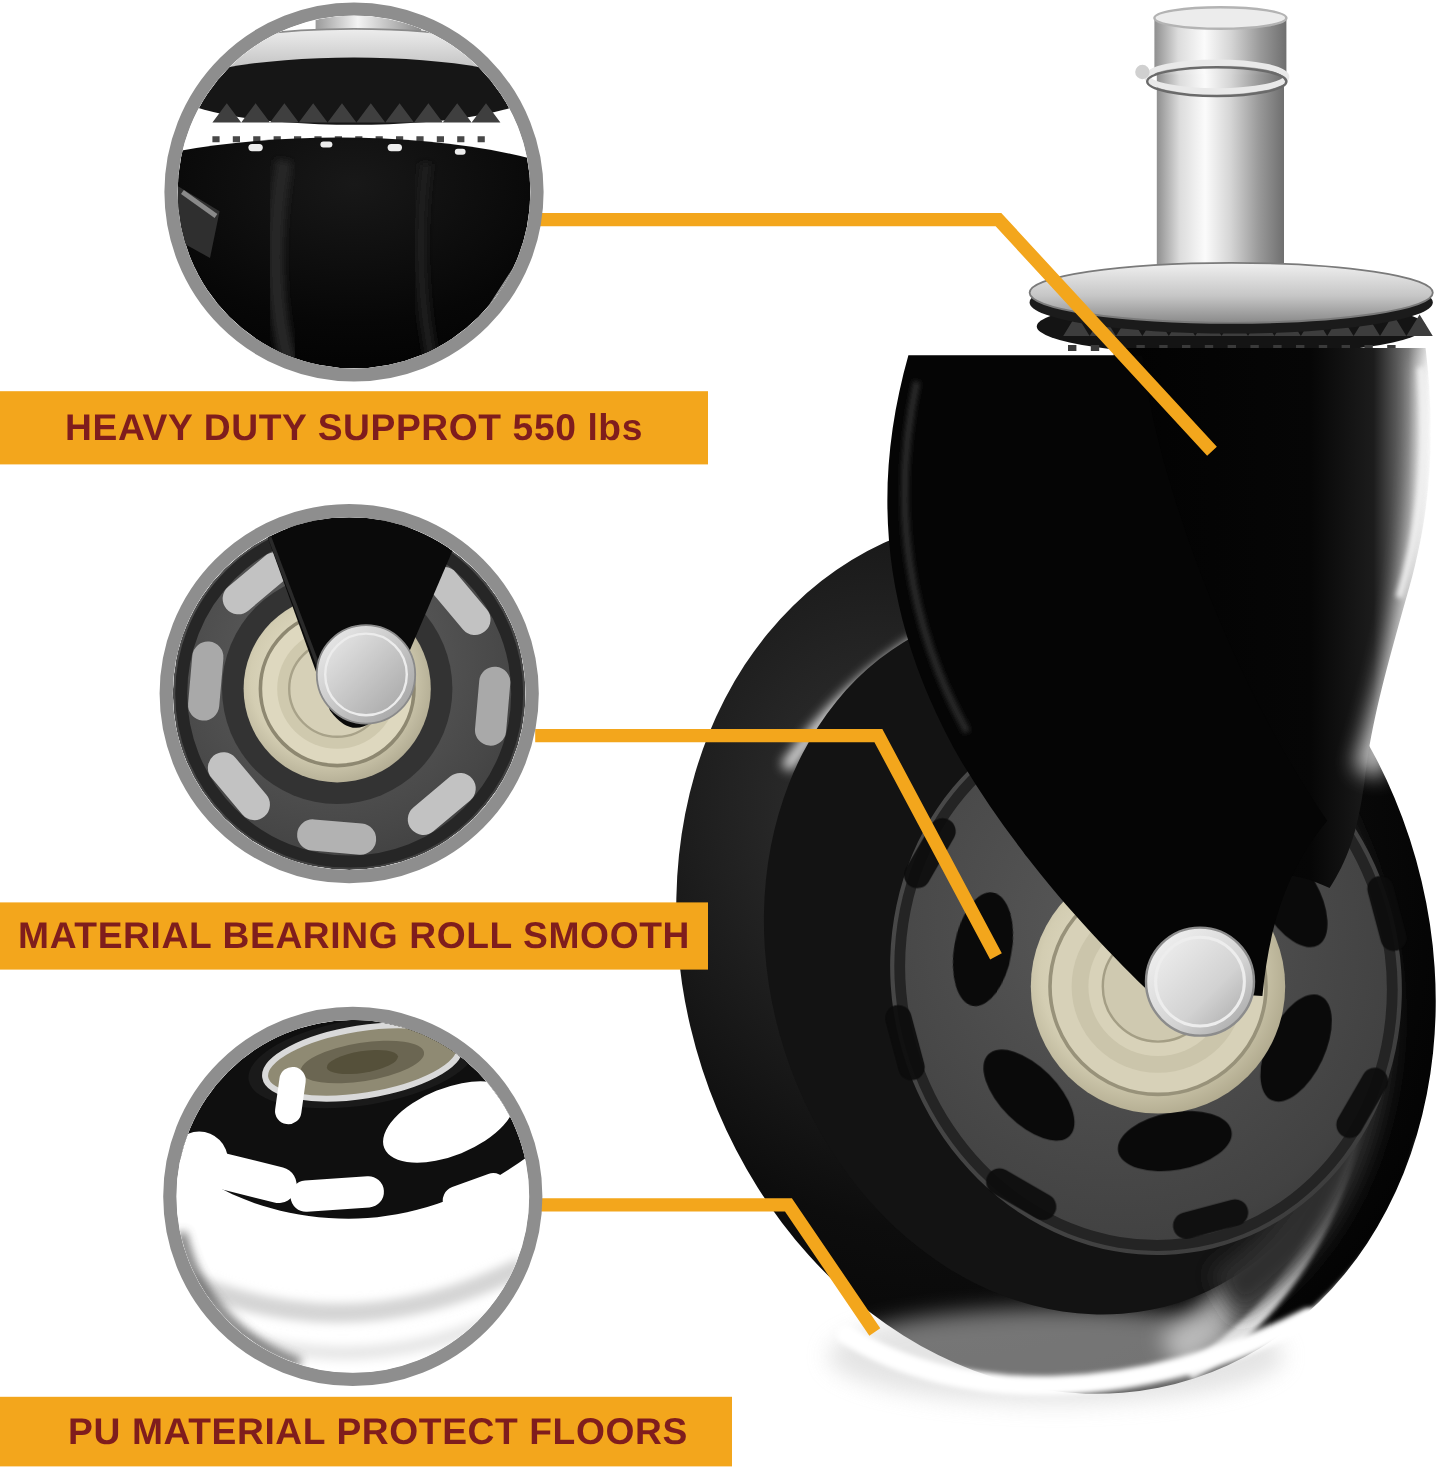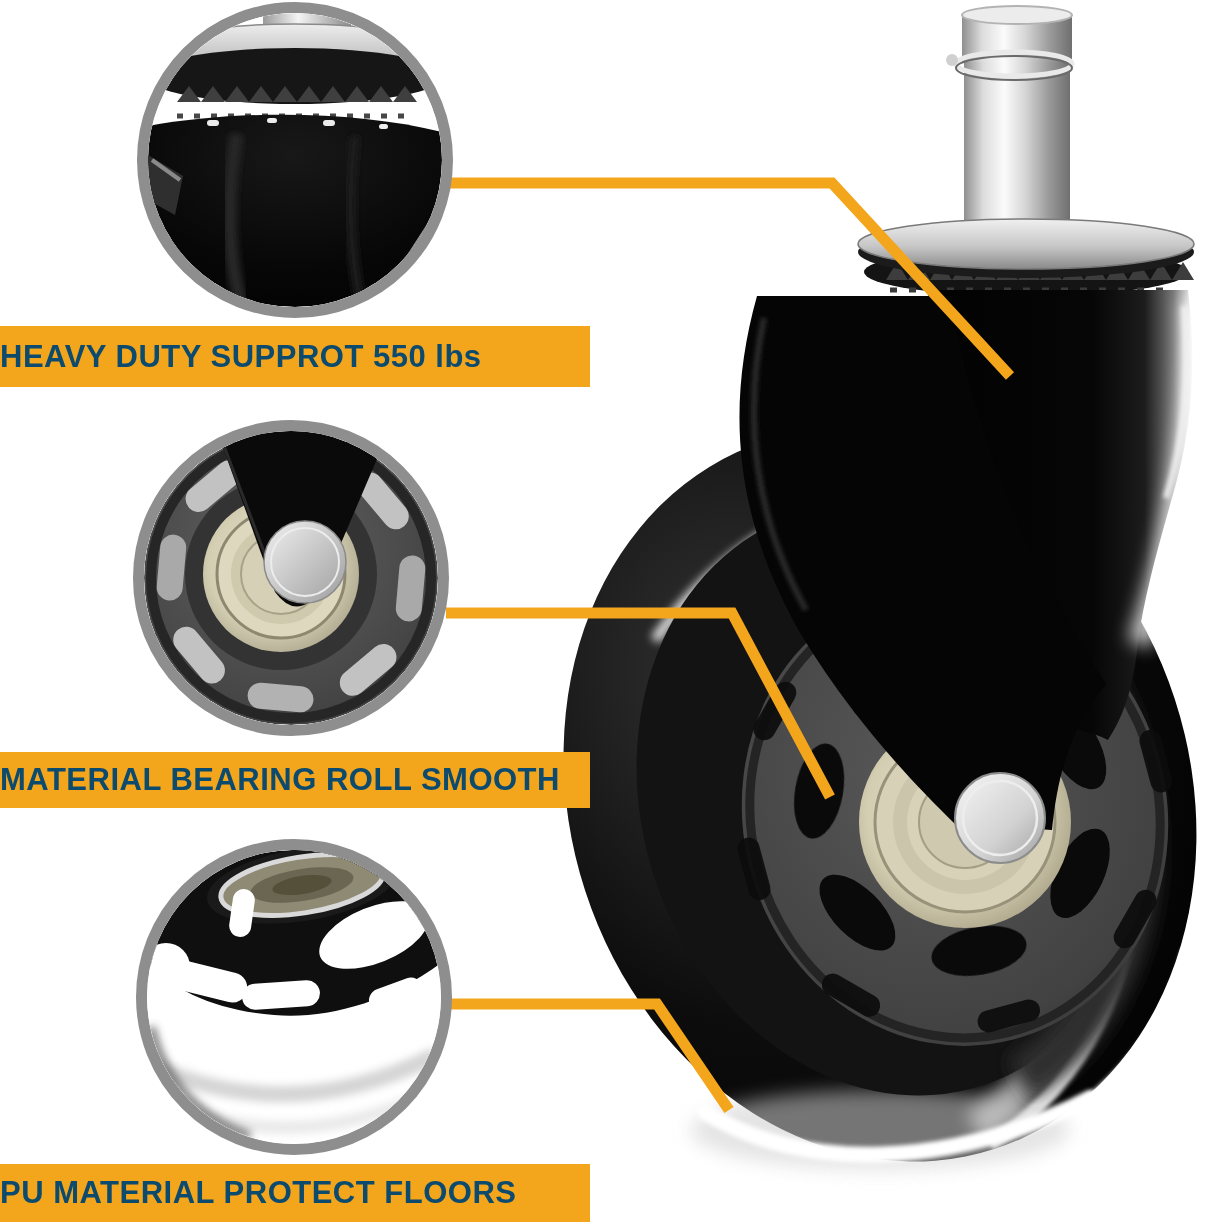--- a/index.html
+++ b/index.html
@@ -10,27 +10,27 @@
   .layer{position:absolute;left:0;top:0;width:1207px;height:1227px;}
   .callout{
     position:absolute;width:294px;height:294px;border:11px solid #8e8e8e;border-radius:50%;
     overflow:hidden;background:#ffffff;box-sizing:content-box;
   }
   .callout svg{display:block;}
   .c1{left:137px;top:2px;}
   .c2{left:133px;top:420px;}
   .c3{left:136px;top:839px;}
   .banner{
-    position:absolute;left:0;width:590px;background:#F3A61C;color:#0c4a6e;
-    display:flex;align-items:center;justify-content:flex-start;
+    position:absolute;left:0;width:590px;background:#F3A61C;color:#7f1d1d;
+    display:flex;align-items:center;justify-content:center;
     font-weight:700;font-size:31px;letter-spacing:0.5px;white-space:nowrap;
   }
   .b1{top:326px;height:61px;}
   .b2{top:752px;height:56px;}
-  .b3{top:1164px;height:58px;}
+  .b3{top:1164px;height:58px;padding-left:20px;}
 </style>
 </head>
 <body>
 
 <div class="canvas">
 
   <svg class="layer" viewBox="0 0 1207 1227">
     <defs>
       <linearGradient id="m-chrome" x1="0" y1="0" x2="1" y2="0">
         <stop offset="0" stop-color="#8f8f8f"></stop>

